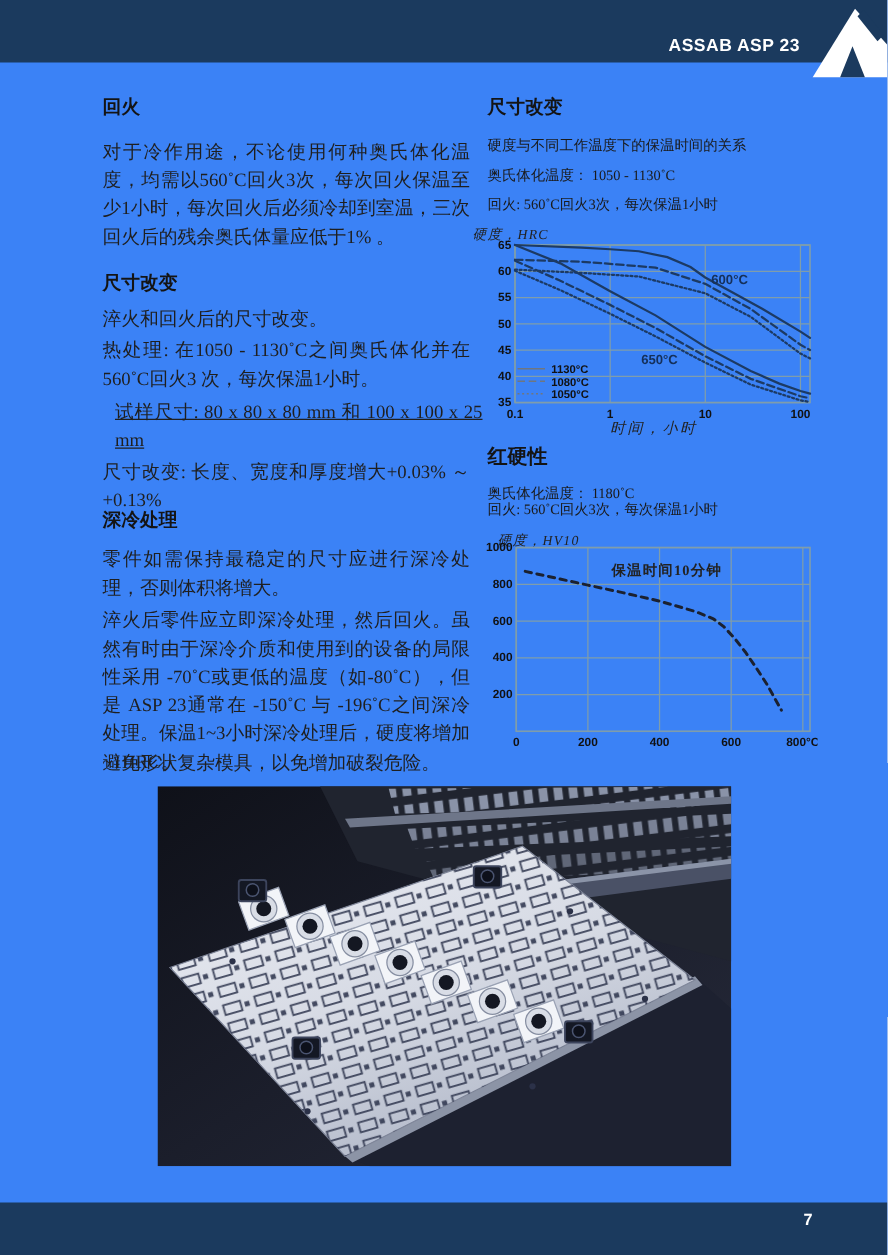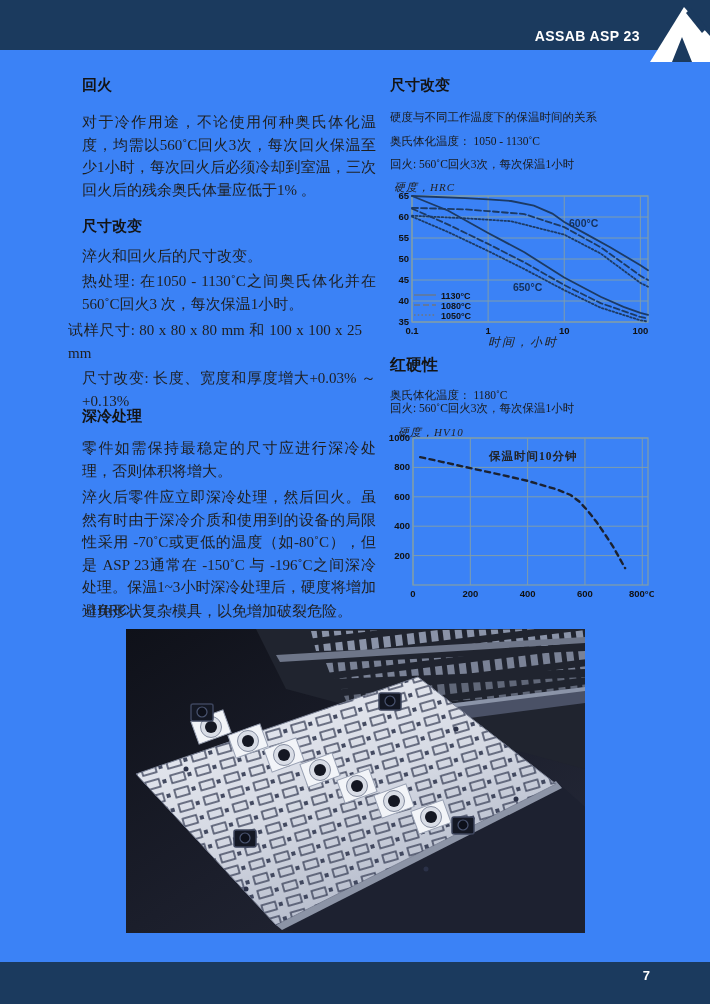--- a/index.html
+++ b/index.html
@@ -36,34 +36,34 @@
     <polygon points="38,13 43,8 59,28 54,33" fill="#1B3A5E"></polygon>
     <polygon points="34,37 44,62 24,62" fill="#1B3A5E"></polygon>
   </svg>
 
   <div class="abs h1" style="left:82px;top:76px;">回火</div>
   <div class="abs body-l" style="left:82px;top:111px;">对于冷作用途，不论使用何种奥氏体化温度，均需以560˚C回火3次，每次回火保温至少1小时，每次回火后必须冷却到室温，三次回火后的残余奥氏体量应低于1% 。</div>
 
   <div class="abs h1" style="left:82px;top:217px;">尺寸改变</div>
   <div class="abs body-l" style="left:82px;top:245px;">淬火和回火后的尺寸改变。</div>
   <div class="abs body-l" style="left:82px;top:270px;">热处理: 在1050 - 1130˚C之间奥氏体化并在560˚C回火3 次，每次保温1小时。</div>
-  <div class="abs body-l" style="left:68px;top:319px;">试样尺寸: 80 x 80 x 80 mm 和 100 x 100 x 25 mm</div>
+  <div class="abs body-l" style="left:92px;top:319px;text-decoration:underline;">试样尺寸: 80 x 80 x 80 mm 和 100 x 100 x 25 mm</div>
   <div class="abs body-l" style="left:82px;top:367px;">尺寸改变: 长度、宽度和厚度增大+0.03%  ～ +0.13%</div>
 
   <div class="abs h1" style="left:82px;top:407px;">深冷处理</div>
   <div class="abs body-l" style="left:82px;top:437px;">零件如需保持最稳定的尺寸应进行深冷处理，否则体积将增大。</div>
   <div class="abs body-l" style="left:82px;top:486px;">淬火后零件应立即深冷处理，然后回火。虽然有时由于深冷介质和使用到的设备的局限性采用 -70˚C或更低的温度（如-80˚C），但是 ASP 23通常在 -150˚C 与 -196˚C之间深冷处理。保温1~3小时深冷处理后，硬度将增加~1HRC。</div>
   <div class="abs body-l" style="left:82px;top:600px;">避免形状复杂模具，以免增加破裂危险。</div>
 
   <div class="abs h1" style="left:390px;top:76px;">尺寸改变</div>
   <div class="abs body-r" style="left:390px;top:110px;">硬度与不同工作温度下的保温时间的关系</div>
   <div class="abs body-r" style="left:390px;top:134px;">奥氏体化温度：  1050 - 1130˚C</div>
   <div class="abs body-r" style="left:390px;top:157px;">回火: 560˚C回火3次，每次保温1小时</div>
 
-  <div class="abs ax-label" style="left:394px;top:180px;">硬度，HRC</div>
+  <div class="abs ax-label" style="left:378px;top:180px;">硬度，HRC</div>
   <svg id="chart1" class="abs" style="left:388px;top:192px;" width="266" height="150">
       <line x1="24" y1="4" x2="24" y2="130" stroke="#7f9dab" stroke-width="1"></line>
       <text x="24" y="142" text-anchor="middle" fill="#111" font-family="&quot;Liberation Sans&quot;,sans-serif" font-size="9.5" font-weight="bold">0.1</text>
       <line x1="100.11993359040608" y1="4" x2="100.11993359040608" y2="130" stroke="#7f9dab" stroke-width="1"></line>
       <text x="100.11993359040608" y="142" text-anchor="middle" fill="#111" font-family="&quot;Liberation Sans&quot;,sans-serif" font-size="9.5" font-weight="bold">1</text>
       <line x1="176.23986718081215" y1="4" x2="176.23986718081215" y2="130" stroke="#7f9dab" stroke-width="1"></line>
       <text x="176.23986718081215" y="142" text-anchor="middle" fill="#111" font-family="&quot;Liberation Sans&quot;,sans-serif" font-size="9.5" font-weight="bold">10</text>
       <line x1="252.35980077121823" y1="4" x2="252.35980077121823" y2="130" stroke="#7f9dab" stroke-width="1"></line>
       <text x="252.35980077121823" y="142" text-anchor="middle" fill="#111" font-family="&quot;Liberation Sans&quot;,sans-serif" font-size="9.5" font-weight="bold">100</text>
       <line x1="24" y1="130" x2="260" y2="130" stroke="#7f9dab" stroke-width="1"></line>

